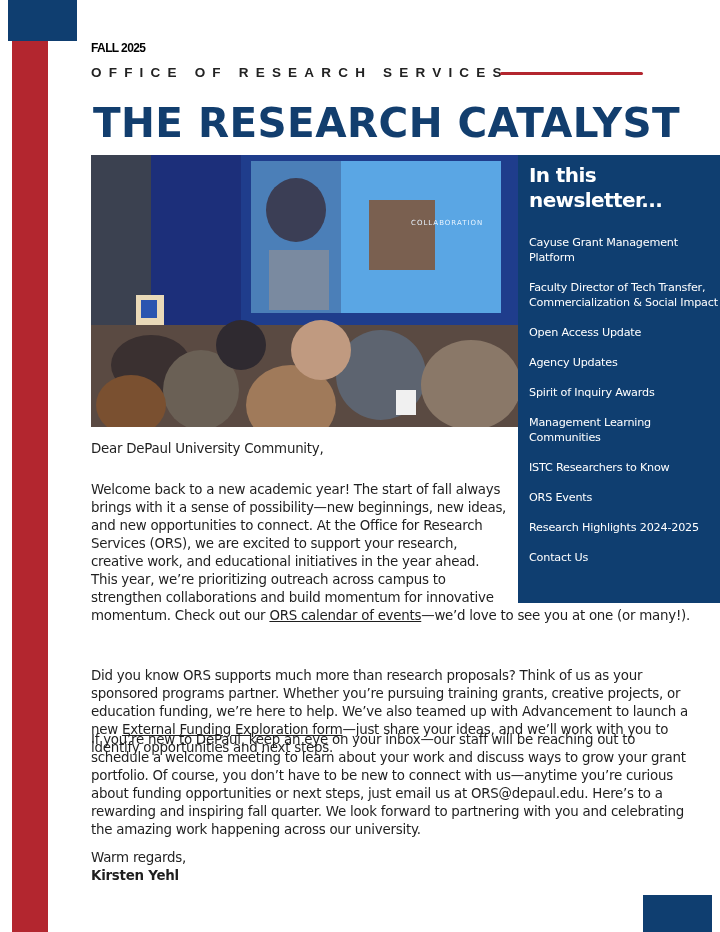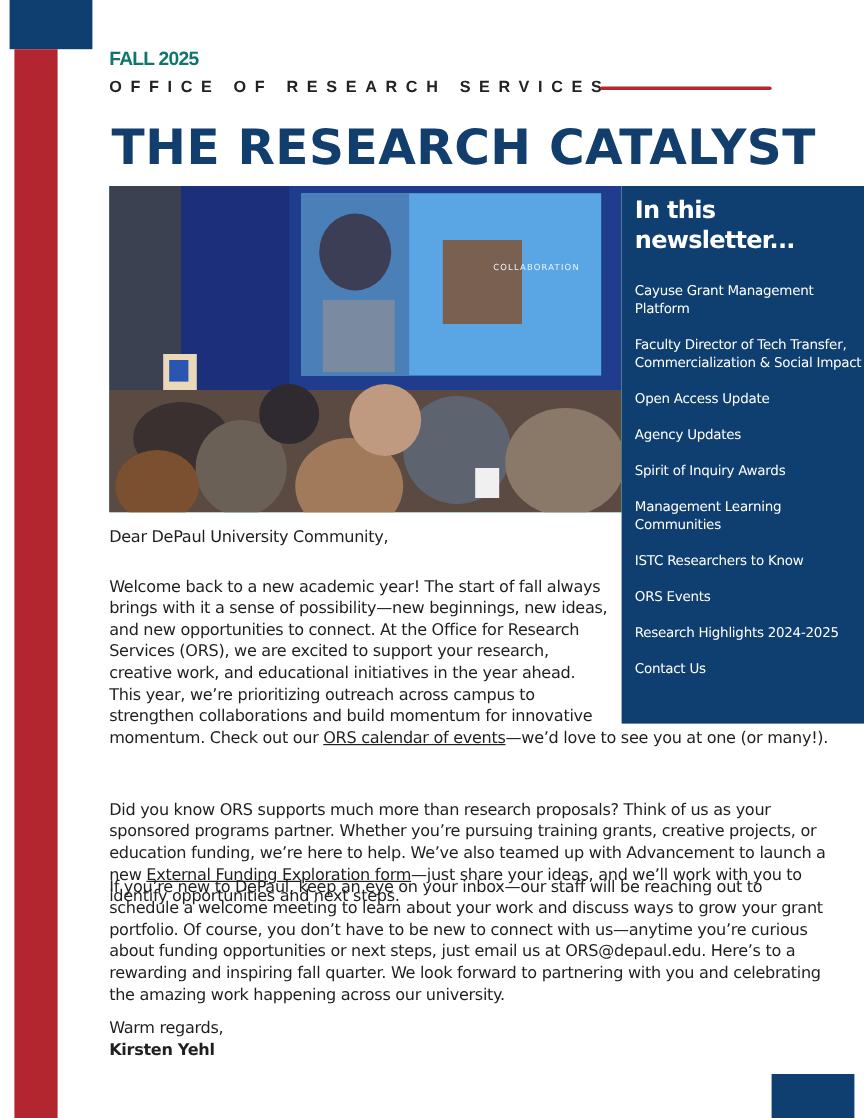--- a/index.html
+++ b/index.html
@@ -1,24 +1,24 @@
 <!DOCTYPE html>
 <html><head>
 <meta charset="utf-8">
 <style>
   html, body { margin:0; padding:0; }
   body { width:720px; height:932px; position:relative; overflow:hidden; background:#ffffff; font-family:"DejaVu Sans", sans-serif; color:#1d1d1d; }
   .blue-block-top { position:absolute; left:8px; top:0; width:69px; height:41px; background:#0f3e70; }
   .red-bar { position:absolute; left:12px; top:41px; width:36px; height:891px; background:#b3262f; }
   .blue-block-bottom { position:absolute; left:643px; top:895px; width:69px; height:37px; background:#0f3e70; }
-  .season { position:absolute; left:91px; top:41px; font-size:16px; font-weight:bold; color:#0f766e; letter-spacing:-0.6px; font-family:"Liberation Sans", sans-serif; }
+  .season { position:absolute; left:91px; top:41px; font-size:12px; font-weight:bold; color:#000000; letter-spacing:-0.6px; font-family:"Liberation Sans", sans-serif; }
   .office { position:absolute; left:91px; top:65px; font-size:13.5px; font-weight:bold; letter-spacing:7.2px; color:#222; font-family:"Liberation Sans", sans-serif; white-space:nowrap; }
   .rule { position:absolute; left:500px; top:72px; width:143px; height:3px; background:#b3262f; border-radius:2px; }
   .title { position:absolute; left:93px; top:99px; font-size:40.5px; font-weight:bold; color:#123e6e; font-family:"DejaVu Sans", sans-serif; letter-spacing:0.4px; white-space:nowrap; }
-  .photo { position:absolute; left:91px; top:155px; width:427px; height:272px; overflow:hidden; background:#86efac; }
+  .photo { position:absolute; left:91px; top:155px; width:427px; height:272px; overflow:hidden; background:#eab308; }
   .photo svg { display:block; }
   .sidebar { position:absolute; left:518px; top:155px; width:212px; height:448px; background:#0f3e70; color:#fff; box-sizing:border-box; padding:8px 8px 0 11px; }
   .sidebar h2 { margin:0 0 22px 0; font-size:20px; line-height:25px; font-weight:bold; font-family:"DejaVu Sans", sans-serif; letter-spacing:-0.6px; }
   .sidebar ul { list-style:none; margin:0; padding:0; }
   .sidebar li { font-size:11.2px; line-height:15px; margin:0 0 15px 0; font-family:"DejaVu Sans", sans-serif; letter-spacing:-0.2px; }
   .body-text { position:absolute; left:91px; font-size:13.4px; line-height:18px; color:#1f1f1f; font-family:"DejaVu Sans", sans-serif; letter-spacing:-0.25px; }
   .body-text p { margin:0; }
   .body-text a { color:#1f1f1f; text-decoration:underline; }
   .salutation { top:440px; width:420px; }
   .p1 { top:454px; width:420px;margin-top:27px; }

